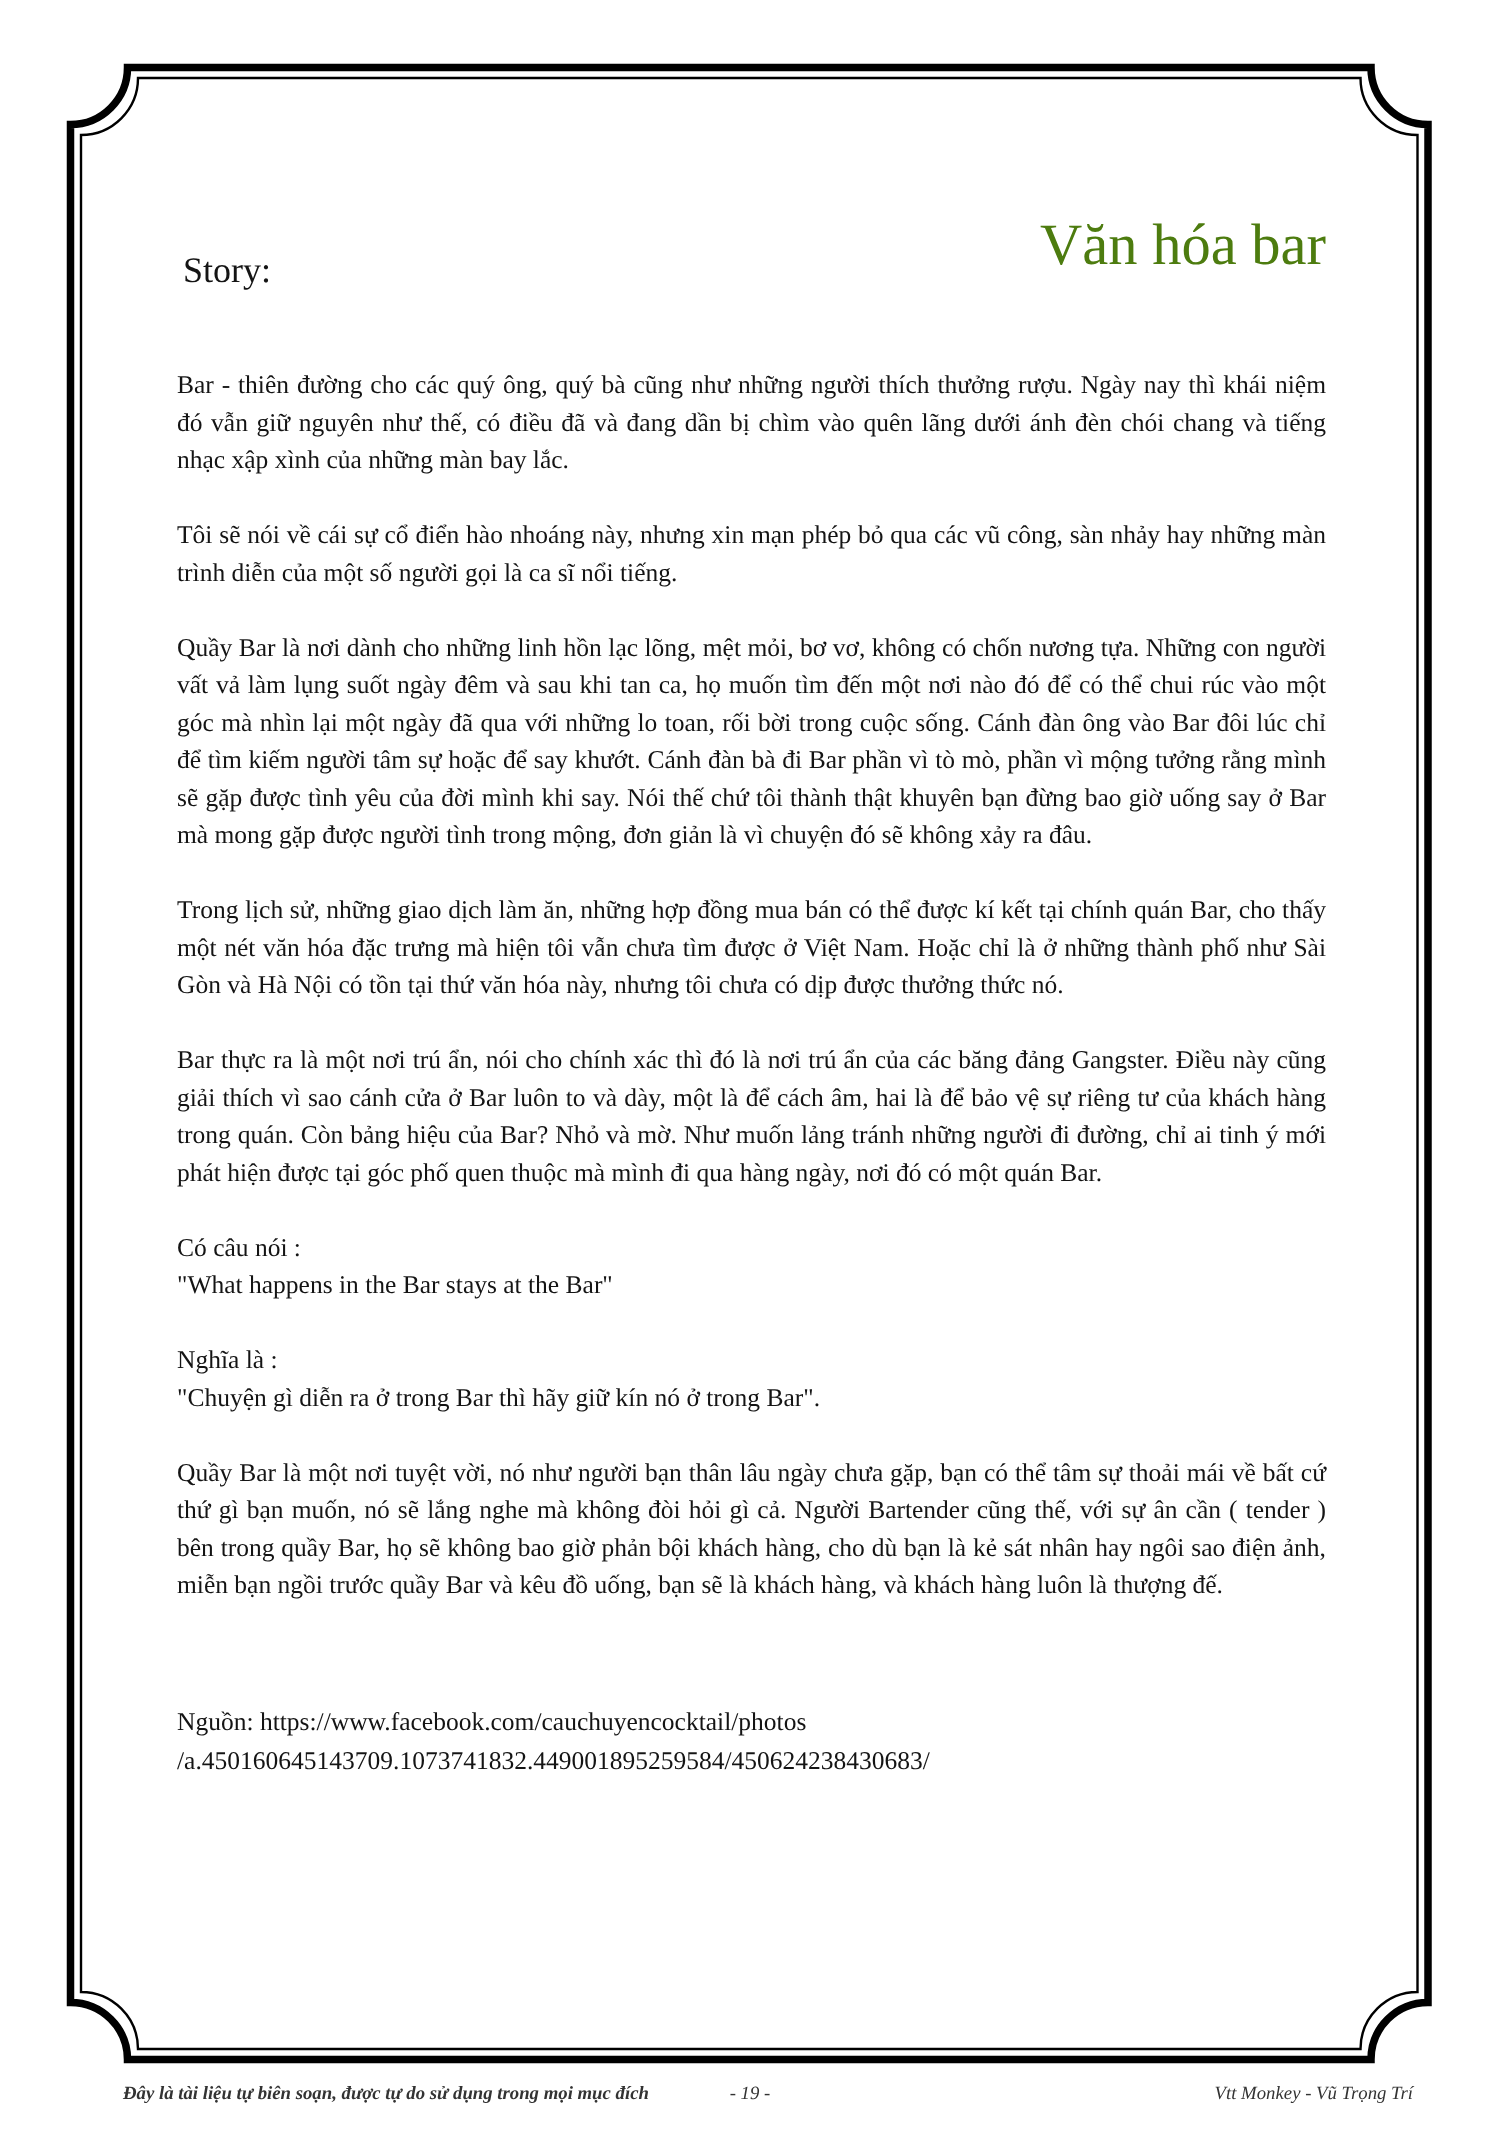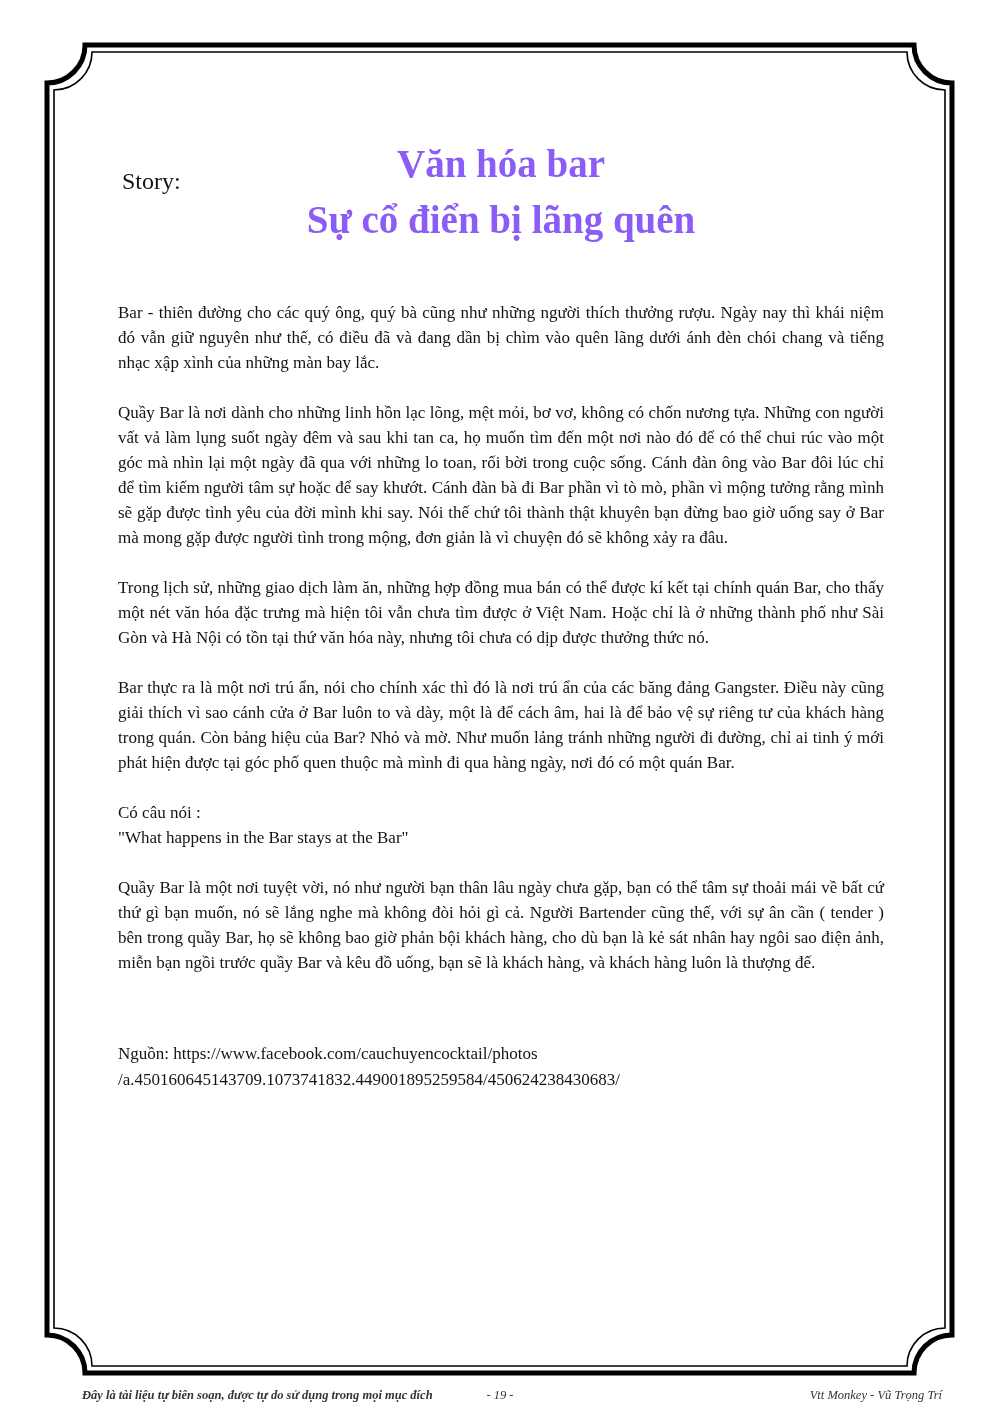--- a/index.html
+++ b/index.html
@@ -13,22 +13,22 @@
   }
   .frame { position: absolute; left: 0; top: 0; }
   .frame .outer { fill: none; stroke: #000; stroke-width: 5; }
   .frame .inner { fill: none; stroke: #000; stroke-width: 1.6; }
 
   .content { position: absolute; left: 118px; top: 136px; width: 766px; }
 
   .title-row { position: relative; margin-bottom: 52px; }
   .story { position: absolute; left: 4px; top: 32px; font-size: 24px; }
   h1 {
-    margin: 0; text-align: center; font-weight: 700;
-    font-size: 39px; line-height: 56px; color: #8b5cf6;
+    margin: 0; text-align: right; font-weight: 400;
+    font-size: 39px; line-height: 56px; color: #4d7c0f;
   }
 
   .body p {
     margin: 0 0 25px 0;
     font-size: 17px; line-height: 25px;
     text-align: justify;
     white-space: pre-line;
   }
 
   .source { margin-top: 66px; font-size: 17px; line-height: 26px; }
@@ -46,30 +46,33 @@
 
 <svg class="frame" width="1000" height="1422" viewBox="0 0 1000 1422">
   <path class="outer" d="M 85 45 H 914 A 38 38 0 0 0 952 83 V 1335 A 38 38 0 0 0 914 1373 H 85 A 38 38 0 0 0 47 1335 V 83 A 38 38 0 0 0 85 45 Z"></path>
   <path class="inner" d="M 92 52 H 907 A 38 38 0 0 0 945 90 V 1328 A 38 38 0 0 0 907 1366 H 92 A 38 38 0 0 0 54 1328 V 90 A 38 38 0 0 0 92 52 Z"></path>
 </svg>
 
 <div class="content">
 
   <div class="title-row">
     <span class="story">Story:</span>
-    <h1><span>Văn hóa bar</span><br><span>Sự cổ điển bị lãng quên</span></h1>
+    <h1><span>Văn hóa bar</span><br></h1>
   </div>
 
   <div class="body">
     <p class="para">Bar - thiên đường cho các quý ông, quý bà cũng như những người thích thưởng rượu. Ngày nay thì khái niệm đó vẫn giữ nguyên như thế, có điều đã và đang dần bị chìm vào quên lãng dưới ánh đèn chói chang và tiếng nhạc xập xình của những màn bay lắc.</p>
+    <p class="para">Tôi sẽ nói về cái sự cổ điển hào nhoáng này, nhưng xin mạn phép bỏ qua các vũ công, sàn nhảy hay những màn trình diễn của một số người gọi là ca sĩ nổi tiếng.</p>
     <p class="para">Quầy Bar là nơi dành cho những linh hồn lạc lõng, mệt mỏi, bơ vơ, không có chốn nương tựa. Những con người vất vả làm lụng suốt ngày đêm và sau khi tan ca, họ muốn tìm đến một nơi nào đó để có thể chui rúc vào một góc mà nhìn lại một ngày đã qua với những lo toan, rối bời trong cuộc sống. Cánh đàn ông vào Bar đôi lúc chỉ để tìm kiếm người tâm sự hoặc để say khướt. Cánh đàn bà đi Bar phần vì tò mò, phần vì mộng tưởng rằng mình sẽ gặp được tình yêu của đời mình khi say. Nói thế chứ tôi thành thật khuyên bạn đừng bao giờ uống say ở Bar mà mong gặp được người tình trong mộng, đơn giản là vì chuyện đó sẽ không xảy ra đâu.</p>
     <p class="para">Trong lịch sử, những giao dịch làm ăn, những hợp đồng mua bán có thể được kí kết tại chính quán Bar, cho thấy một nét văn hóa đặc trưng mà hiện tôi vẫn chưa tìm được ở Việt Nam. Hoặc chỉ là ở những thành phố như Sài Gòn và Hà Nội có tồn tại thứ văn hóa này, nhưng tôi chưa có dịp được thưởng thức nó.</p>
     <p class="para">Bar thực ra là một nơi trú ẩn, nói cho chính xác thì đó là nơi trú ẩn của các băng đảng Gangster. Điều này cũng giải thích vì sao cánh cửa ở Bar luôn to và dày, một là để cách âm, hai là để bảo vệ sự riêng tư của khách hàng trong quán. Còn bảng hiệu của Bar? Nhỏ và mờ. Như muốn lảng tránh những người đi đường, chỉ ai tinh ý mới phát hiện được tại góc phố quen thuộc mà mình đi qua hàng ngày, nơi đó có một quán Bar.</p>
     <p class="para">Có câu nói :
 "What happens in the Bar stays at the Bar"</p>
+    <p class="para">Nghĩa là :
+"Chuyện gì diễn ra ở trong Bar thì hãy giữ kín nó ở trong Bar".</p>
     <p class="para">Quầy Bar là một nơi tuyệt vời, nó như người bạn thân lâu ngày chưa gặp, bạn có thể tâm sự thoải mái về bất cứ thứ gì bạn muốn, nó sẽ lắng nghe mà không đòi hỏi gì cả. Người Bartender cũng thế, với sự ân cần ( tender ) bên trong quầy Bar, họ sẽ không bao giờ phản bội khách hàng, cho dù bạn là kẻ sát nhân hay ngôi sao điện ảnh, miễn bạn ngồi trước quầy Bar và kêu đồ uống, bạn sẽ là khách hàng, và khách hàng luôn là thượng đế.</p>
   </div>
 
   <div class="source">
     <div>Nguồn: https://www.facebook.com/cauchuyencocktail/photos</div>
     <div>/a.450160645143709.1073741832.449001895259584/450624238430683/</div>
   </div>
 
 </div>
 

